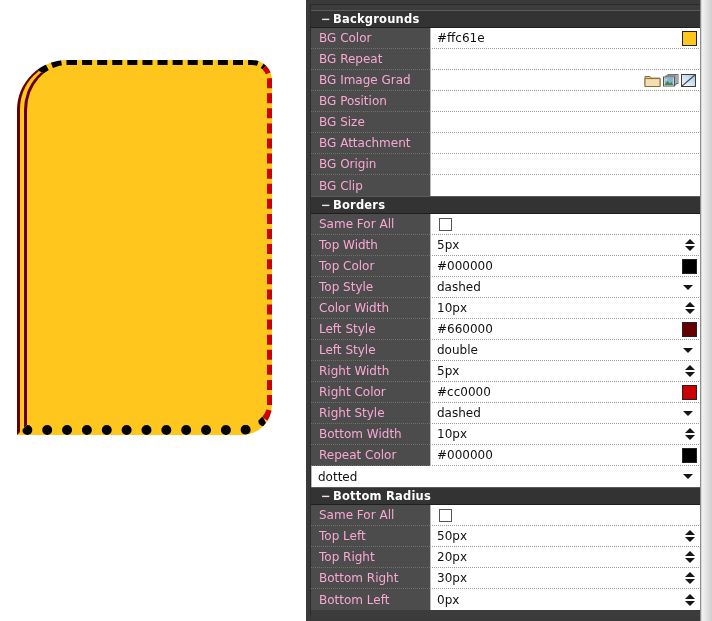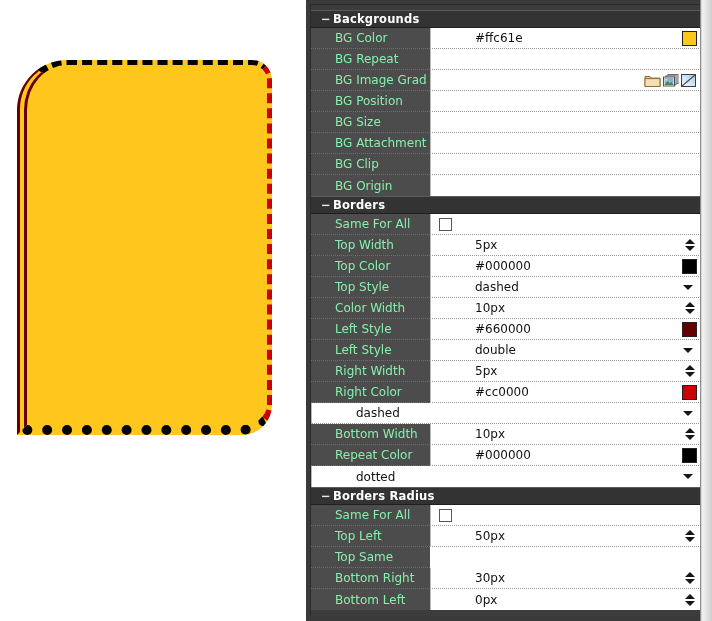--- a/index.html
+++ b/index.html
@@ -103,25 +103,25 @@
   .prop-row {
     display: flex;
     height: 21px;
     box-sizing: border-box;
     align-items: stretch;
   }
   .prop-label {
     width: 119px;
     min-width: 119px;
     background: #4c4c4c;
-    color: #86efac;
+    color: #f9a8d4;
     font-size: 12px;
     display: flex;
     align-items: center;
-    padding-left: 24px;
+    padding-left: 8px;
     box-sizing: border-box;
     border-bottom: 1px dotted #6f6f6f;
   }
   .prop-value {
     flex: 1;
     background: #ffffff;
     border-bottom: 1px dotted #9a9a9a;
     border-left: 1px solid #b9b9b9;
     box-sizing: border-box;
     display: flex;
@@ -131,21 +131,20 @@
     color: #111111;
     font-size: 12px;
   }
   .prop-row:last-child .prop-label,
   .prop-row:last-child .prop-value { border-bottom: none; }
 
   .val-text {
     flex: 1;
     white-space: nowrap;
     overflow: hidden;
-    margin-left: 38px;
   }
 
   
   .swatch {
     width: 15px; height: 15px;
     border: 1px solid #222;
     box-sizing: border-box;
     margin-right: 4px;
     flex: 0 0 auto;
   }
@@ -272,27 +271,27 @@
                 <span class="val-text"></span>
               </div>
             </div>
             <div class="prop-row">
               <div class="prop-label">BG Attachment</div>
               <div class="prop-value">
                 <span class="val-text"></span>
               </div>
             </div>
             <div class="prop-row">
+              <div class="prop-label">BG Origin</div>
+              <div class="prop-value">
+                <span class="val-text"></span>
+              </div>
+            </div>
+            <div class="prop-row">
               <div class="prop-label">BG Clip</div>
-              <div class="prop-value">
-                <span class="val-text"></span>
-              </div>
-            </div>
-            <div class="prop-row">
-              <div class="prop-label">BG Origin</div>
               <div class="prop-value">
                 <span class="val-text"></span>
               </div>
             </div>
           </div>
           <div class="section-header">
             <span class="twisty">−</span>
             <span>Borders</span>
           </div>
           <div class="rows">
@@ -361,20 +360,21 @@
               </div>
             </div>
             <div class="prop-row">
               <div class="prop-label">Right Color</div>
               <div class="prop-value">
                 <span class="val-text">#cc0000</span>
                 <span class="swatch" style="background: rgb(204, 0, 0);"></span>
               </div>
             </div>
             <div class="prop-row">
+              <div class="prop-label">Right Style</div>
               <div class="prop-value">
                 <span class="val-text">dashed</span>
                 <span class="dropdown-arrow"></span>
               </div>
             </div>
             <div class="prop-row">
               <div class="prop-label">Bottom Width</div>
               <div class="prop-value">
                 <span class="val-text">10px</span>
                 <span class="spinner">
@@ -392,41 +392,48 @@
             </div>
             <div class="prop-row">
               <div class="prop-value">
                 <span class="val-text">dotted</span>
                 <span class="dropdown-arrow"></span>
               </div>
             </div>
           </div>
           <div class="section-header">
             <span class="twisty">−</span>
-            <span>Borders Radius</span>
+            <span>Bottom Radius</span>
           </div>
           <div class="rows">
             <div class="prop-row">
               <div class="prop-label">Same For All</div>
               <div class="prop-value">
                 <span class="checkbox"></span>
               </div>
             </div>
             <div class="prop-row">
               <div class="prop-label">Top Left</div>
               <div class="prop-value">
                 <span class="val-text">50px</span>
                 <span class="spinner">
                   <i class="tri up"></i>
                   <i class="tri down"></i>
                 </span>
               </div>
             </div>
             <div class="prop-row">
-              <div class="prop-label">Top Same</div>
+              <div class="prop-label">Top Right</div>
+              <div class="prop-value">
+                <span class="val-text">20px</span>
+                <span class="spinner">
+                  <i class="tri up"></i>
+                  <i class="tri down"></i>
+                </span>
+              </div>
             </div>
             <div class="prop-row">
               <div class="prop-label">Bottom Right</div>
               <div class="prop-value">
                 <span class="val-text">30px</span>
                 <span class="spinner">
                   <i class="tri up"></i>
                   <i class="tri down"></i>
                 </span>
               </div>

